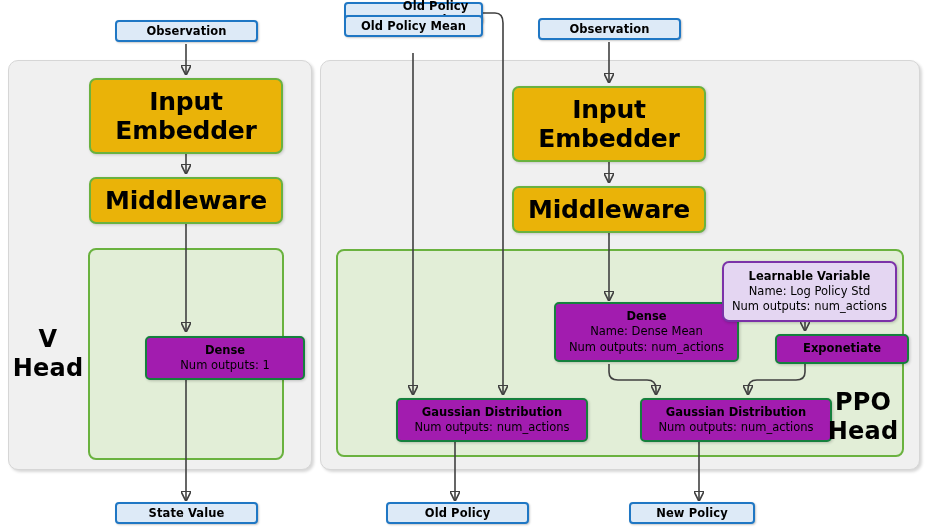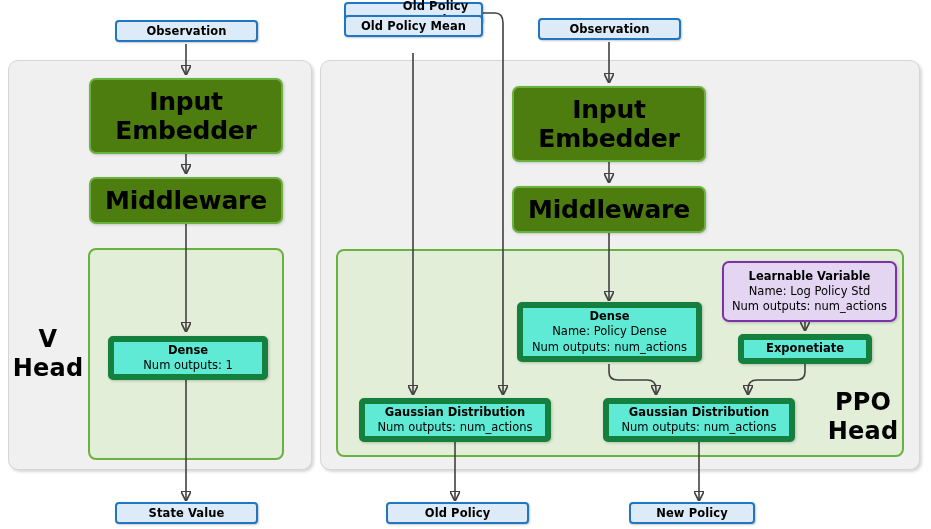--- a/index.html
+++ b/index.html
@@ -42,36 +42,37 @@
     background:#ddeaf7;
     border:2px solid #1f77c4;
     border-radius:4px;
     box-shadow:1px 1px 2px rgba(0,0,0,0.22);
     font-size:11.5px;
     font-weight:bold;
     color:#000;
     letter-spacing:0.1px;
   }
   .green-node{
-    background:#4d7c0f;
+    background:#eab308;
     border:2px solid #6ab23f;
     border-radius:7px;
     box-shadow:1px 1px 3px rgba(0,0,0,0.18);
     font-weight:bold;
     color:#000;
   }
   .green-node.big{font-size:25px;letter-spacing:-0.2px;}
   .orange-node{
-    background:#5eead4;
-    border:6px solid #15803d;
+    background:#a21caf;
+    border:2px solid #15803d;
     border-radius:5px;
     box-shadow:1px 1px 3px rgba(0,0,0,0.2);
     color:#000;
     font-size:11.5px;
     line-height:1.32;
+    margin-left:37px;
   }
   .purple-node{
     background:#e4d6f2;
     border:2px solid #7b32a8;
     border-radius:7px;
     box-shadow:1px 1px 3px rgba(0,0,0,0.2);
     color:#000;
     font-size:11.5px;
     line-height:1.32;
   }
@@ -181,21 +182,21 @@
   <div class="abs node green-node big" style="left:512px;top:86px;width:194px;height:76px;">
     <span>Input Embedder</span>
   </div>
 
   <div class="abs node green-node big" style="left:512px;top:186px;width:194px;height:47px;">
     <span>Middleware</span>
   </div>
 
   <div class="abs node orange-node" style="left:517px;top:302px;width:185px;height:60px;display:flex;flex-direction:column;align-items:center;justify-content:center;">
     <span class="ttl">Dense</span>
-    <span class="sub">Name: Policy Dense</span>
+    <span class="sub">Name: Dense Mean</span>
     <span class="sub">Num outputs: num_actions</span>
   </div>
 
   <div class="abs node purple-node" style="left:722px;top:261px;width:175px;height:61px;display:flex;flex-direction:column;align-items:center;justify-content:center;">
     <span class="ttl">Learnable Variable</span>
     <span class="sub">Name: Log Policy Std</span>
     <span class="sub">Num outputs: num_actions</span>
   </div>
 
   <div class="abs node orange-node" style="left:738px;top:334px;width:134px;height:30px;align-items:center;justify-content:center;">

